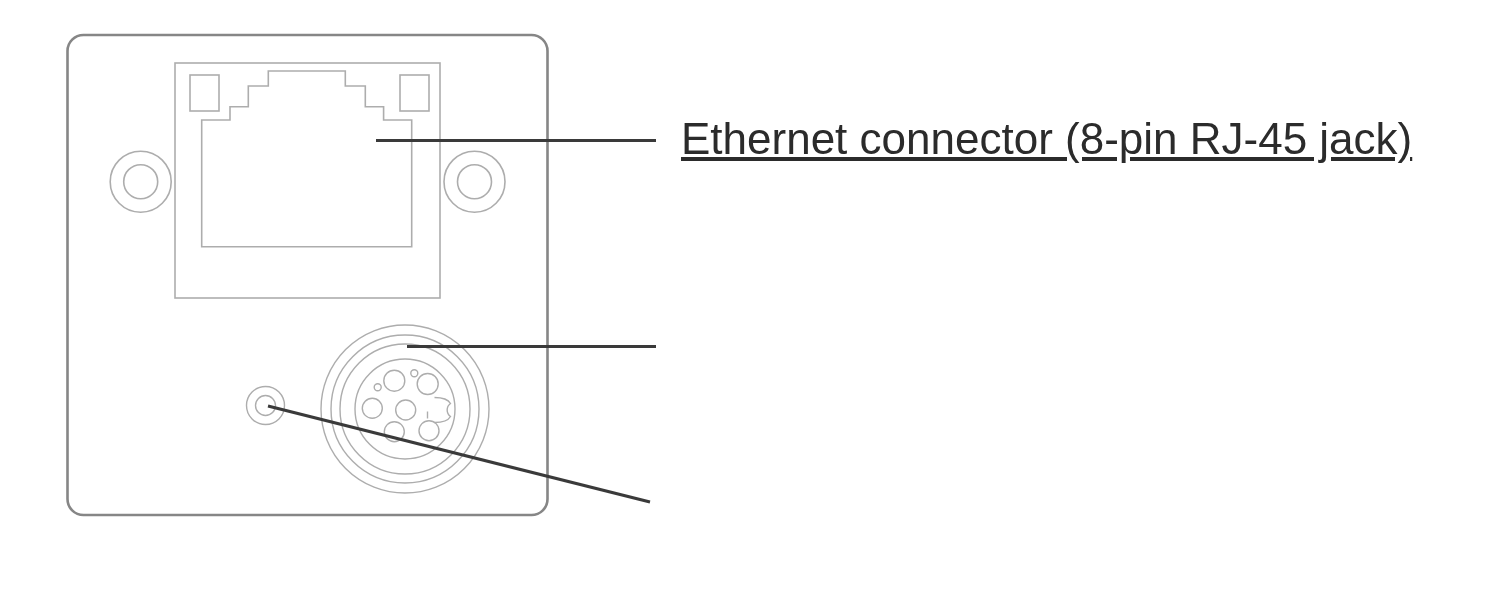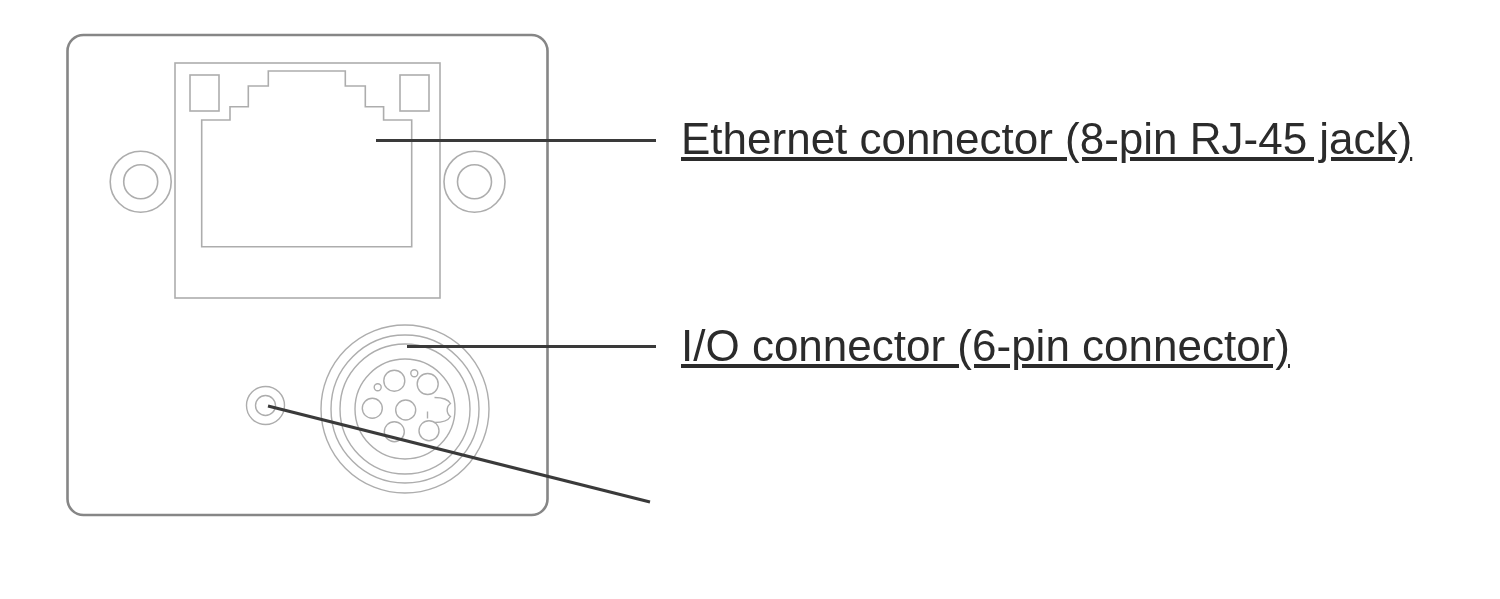--- a/index.html
+++ b/index.html
@@ -109,15 +109,14 @@
 
     <g>
       <line class="leader" x1="376" y1="140.5" x2="656" y2="140.5"></line>
       <line class="leader" x1="407" y1="346.5" x2="656" y2="346.5"></line>
       <line class="leader" x1="268" y1="406" x2="650" y2="502"></line>
     </g>
   </svg>
 
   <div class="label label-ethernet">Ethernet connector (8-pin RJ-45 jack)</div>
 
-  <div class="label label-io">I/O connector (6-pin connector)</div>
 
 </div>
 
 </body></html>

